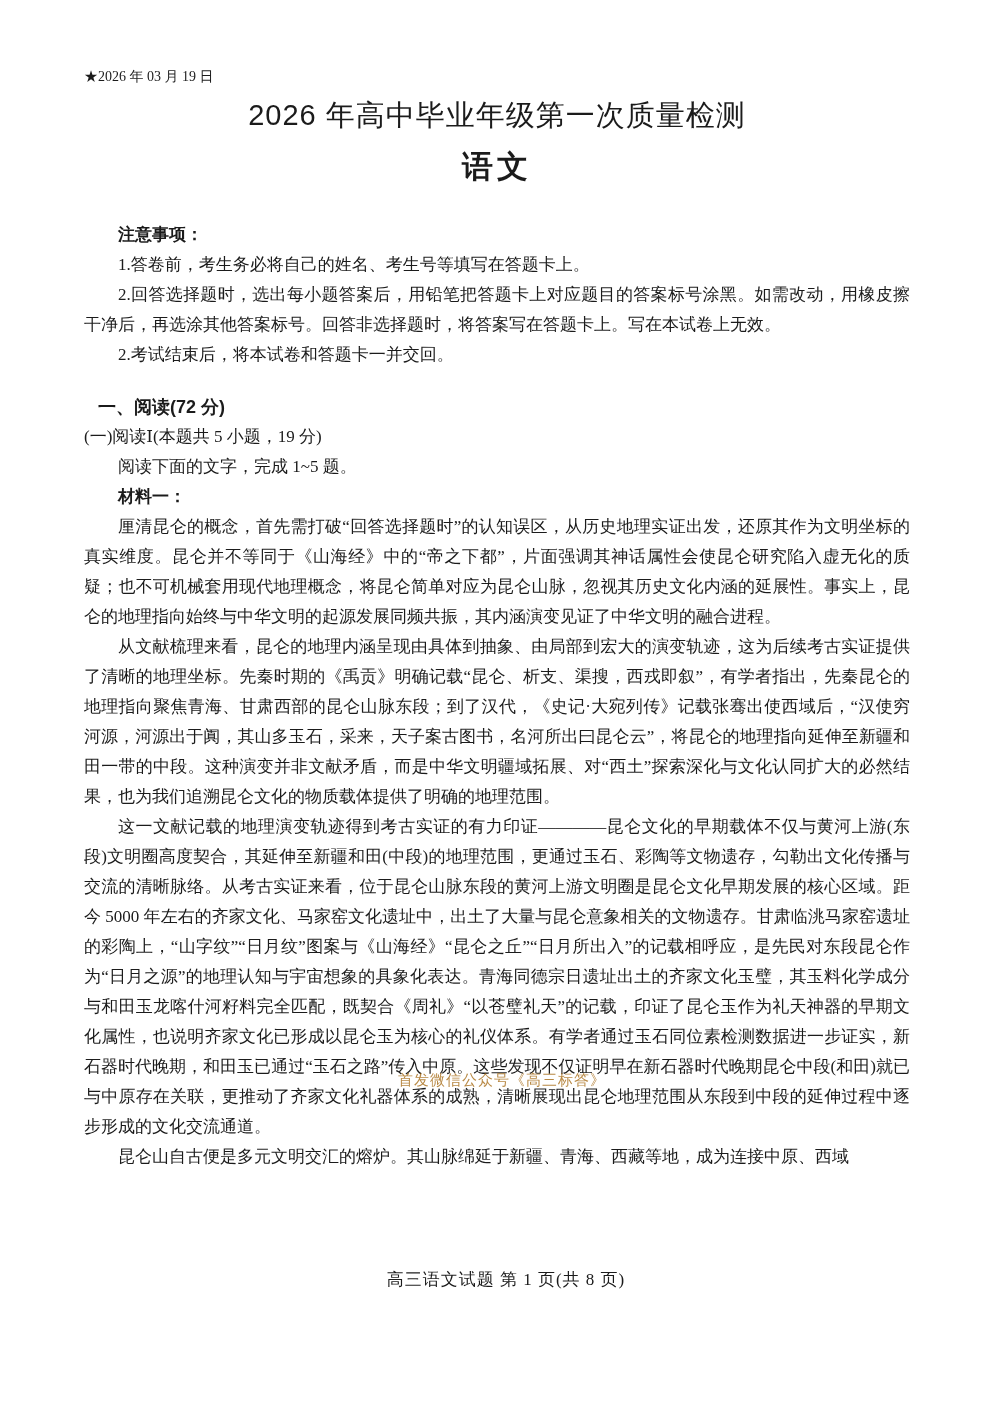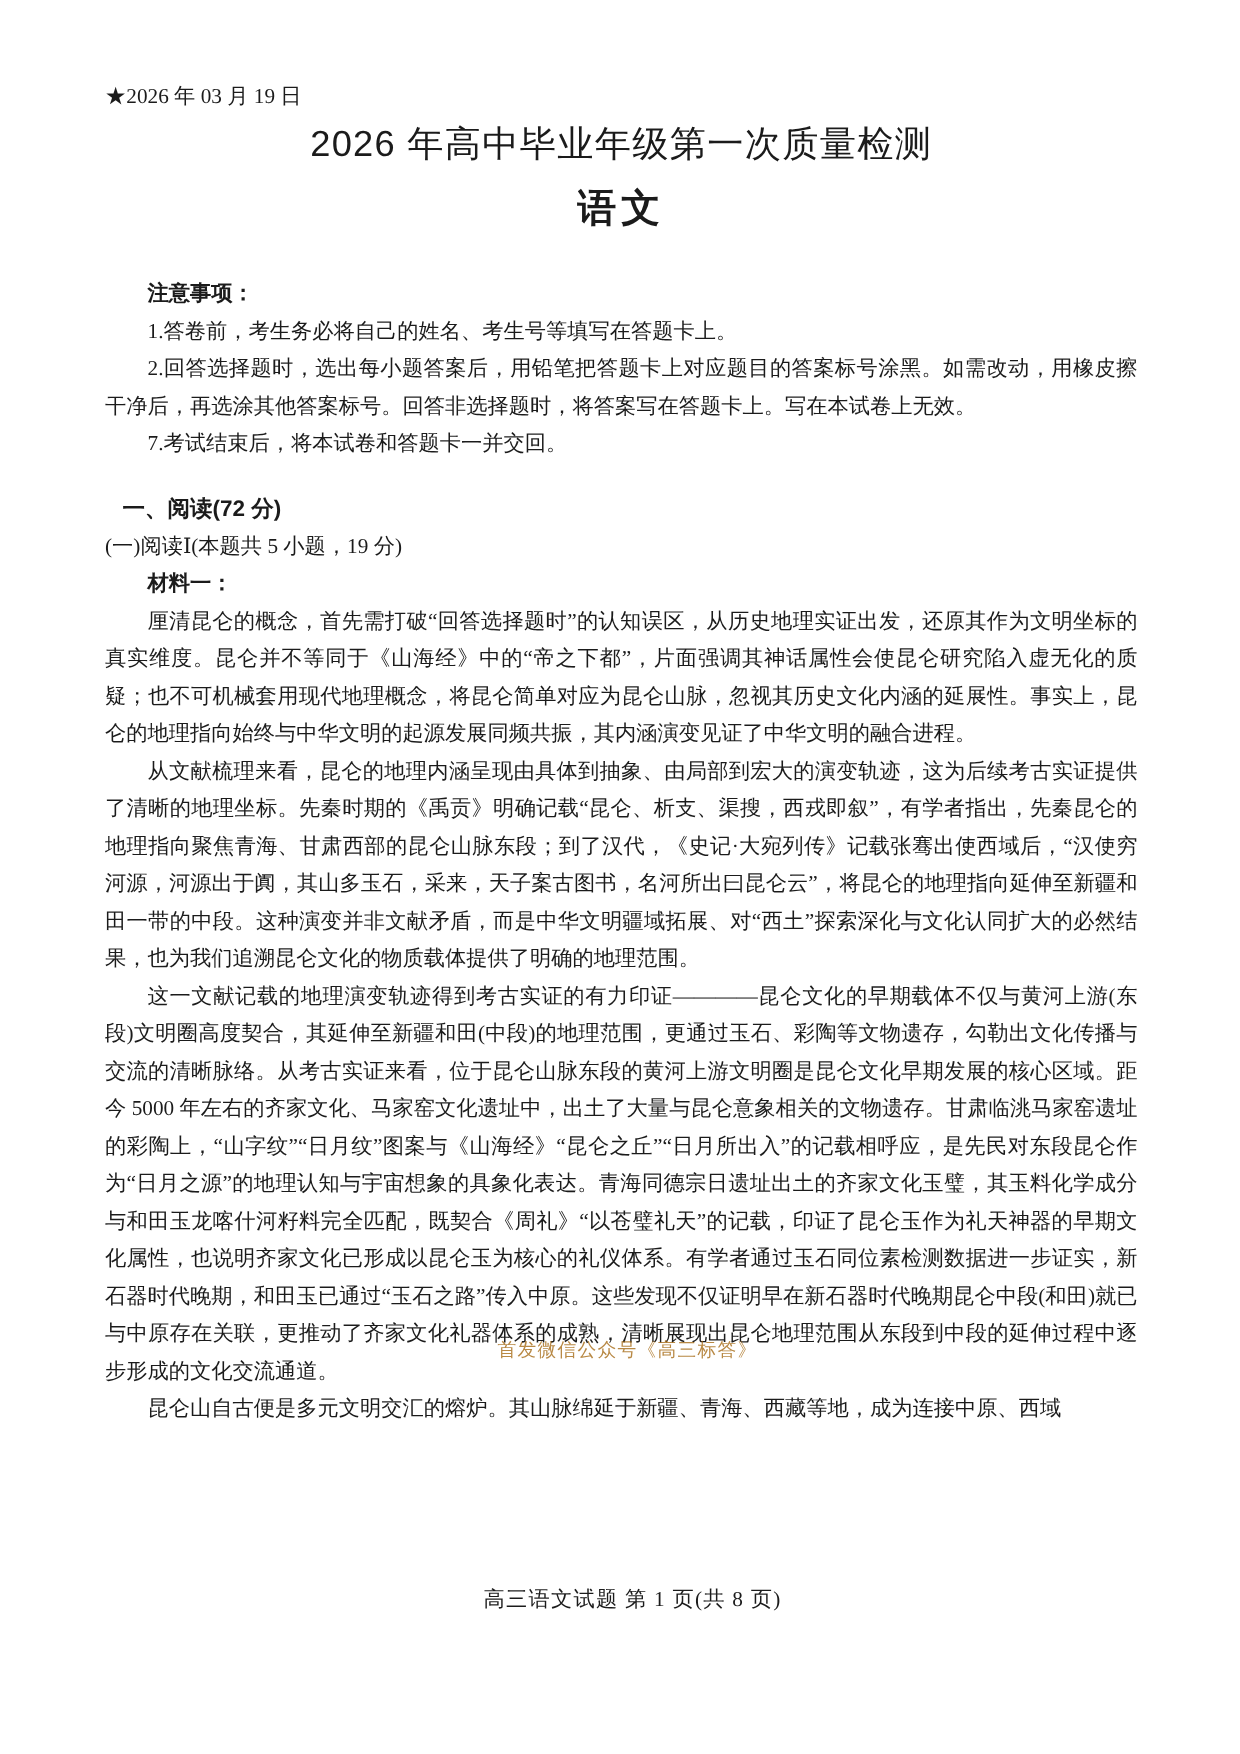--- a/index.html
+++ b/index.html
@@ -8,21 +8,21 @@
     width: 992px;
     height: 1403px;
     background: #ffffff;
     color: #1b1b1b;
     font-family: "Liberation Serif", "DejaVu Serif", serif;
     overflow: hidden;
   }
   .content { padding: 66px 82px 0 84px; }
 
   .date-line {
-    font-size: 17px;
+    font-size: 14px;
     line-height: 22px;
     text-align: left;
   }
   .title {
     margin: 8px 0 0 0;
     text-align: center;
     font-size: 29px;
     font-weight: normal;
     font-family: "Liberation Sans", "DejaVu Sans", sans-serif;
     letter-spacing: 1px;
@@ -91,26 +91,27 @@
 
     <div class="date-line">★2026 年 03 月 19 日</div>
 
     <h1 class="title">2026 年高中毕业年级第一次质量检测</h1>
     <h2 class="subject">语文</h2>
 
     <div class="notice">
       <div class="notice-heading">注意事项：</div>
       <p>1.答卷前，考生务必将自己的姓名、考生号等填写在答题卡上。</p>
       <p>2.回答选择题时，选出每小题答案后，用铅笔把答题卡上对应题目的答案标号涂黑。如需改动，用橡皮擦干净后，再选涂其他答案标号。回答非选择题时，将答案写在答题卡上。写在本试卷上无效。</p>
-      <p>7.考试结束后，将本试卷和答题卡一并交回。</p>
+      <p>2.考试结束后，将本试卷和答题卡一并交回。</p>
     </div>
 
     <div class="reading">
       <div class="section-heading">一、阅读(72 分)</div>
       <p class="part-heading">(一)阅读Ⅰ(本题共 5 小题，19 分)</p>
+      <p class="instruction">阅读下面的文字，完成 1~5 题。</p>
       <p class="material-label">材料一：</p>
       <p class="para">厘清昆仑的概念，首先需打破“回答选择题时”的认知误区，从历史地理实证出发，还原其作为文明坐标的真实维度。昆仑并不等同于《山海经》中的“帝之下都”，片面强调其神话属性会使昆仑研究陷入虚无化的质疑；也不可机械套用现代地理概念，将昆仑简单对应为昆仑山脉，忽视其历史文化内涵的延展性。事实上，昆仑的地理指向始终与中华文明的起源发展同频共振，其内涵演变见证了中华文明的融合进程。</p>
       <p class="para">从文献梳理来看，昆仑的地理内涵呈现由具体到抽象、由局部到宏大的演变轨迹，这为后续考古实证提供了清晰的地理坐标。先秦时期的《禹贡》明确记载“昆仑、析支、渠搜，西戎即叙”，有学者指出，先秦昆仑的地理指向聚焦青海、甘肃西部的昆仑山脉东段；到了汉代，《史记·大宛列传》记载张骞出使西域后，“汉使穷河源，河源出于阗，其山多玉石，采来，天子案古图书，名河所出曰昆仑云”，将昆仑的地理指向延伸至新疆和田一带的中段。这种演变并非文献矛盾，而是中华文明疆域拓展、对“西土”探索深化与文化认同扩大的必然结果，也为我们追溯昆仑文化的物质载体提供了明确的地理范围。</p>
       <p class="para">这一文献记载的地理演变轨迹得到考古实证的有力印证————昆仑文化的早期载体不仅与黄河上游(东段)文明圈高度契合，其延伸至新疆和田(中段)的地理范围，更通过玉石、彩陶等文物遗存，勾勒出文化传播与交流的清晰脉络。从考古实证来看，位于昆仑山脉东段的黄河上游文明圈是昆仑文化早期发展的核心区域。距今 5000 年左右的齐家文化、马家窑文化遗址中，出土了大量与昆仑意象相关的文物遗存。甘肃临洮马家窑遗址的彩陶上，“山字纹”“日月纹”图案与《山海经》“昆仑之丘”“日月所出入”的记载相呼应，是先民对东段昆仑作为“日月之源”的地理认知与宇宙想象的具象化表达。青海同德宗日遗址出土的齐家文化玉璧，其玉料化学成分与和田玉龙喀什河籽料完全匹配，既契合《周礼》“以苍璧礼天”的记载，印证了昆仑玉作为礼天神器的早期文化属性，也说明齐家文化已形成以昆仑玉为核心的礼仪体系。有学者通过玉石同位素检测数据进一步证实，新石器时代晚期，和田玉已通过“玉石之路”传入中原。这些发现不仅证明早在新石器时代晚期昆仑中段(和田)就已与中原存在关联，更推动了齐家文化礼器体系的成熟，清晰展现出昆仑地理范围从东段到中段的延伸过程中逐步形成的文化交流通道。</p>
       <p class="para">昆仑山自古便是多元文明交汇的熔炉。其山脉绵延于新疆、青海、西藏等地，成为连接中原、西域</p>
     </div>
 
   </div>
 
   <div class="watermark">首发微信公众号《高三标答》</div>

